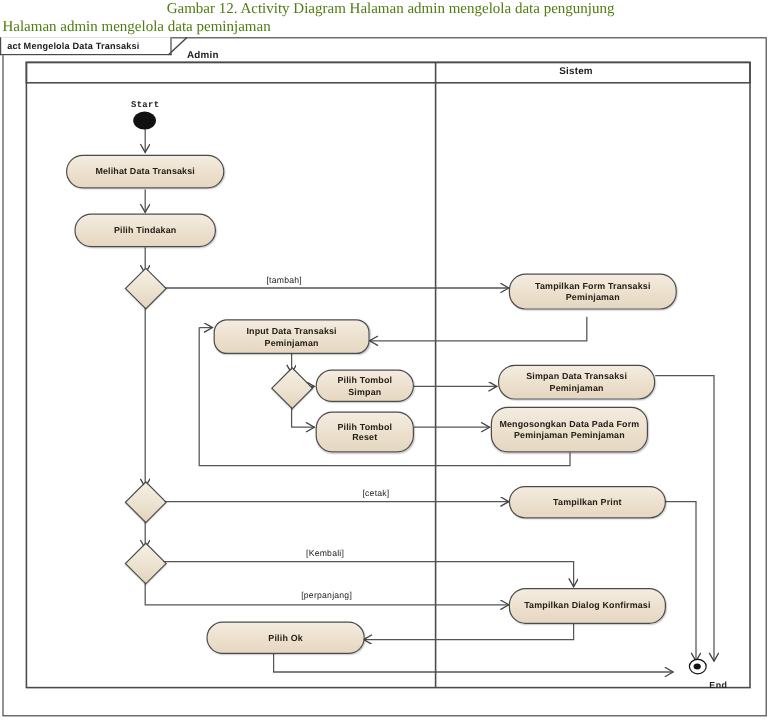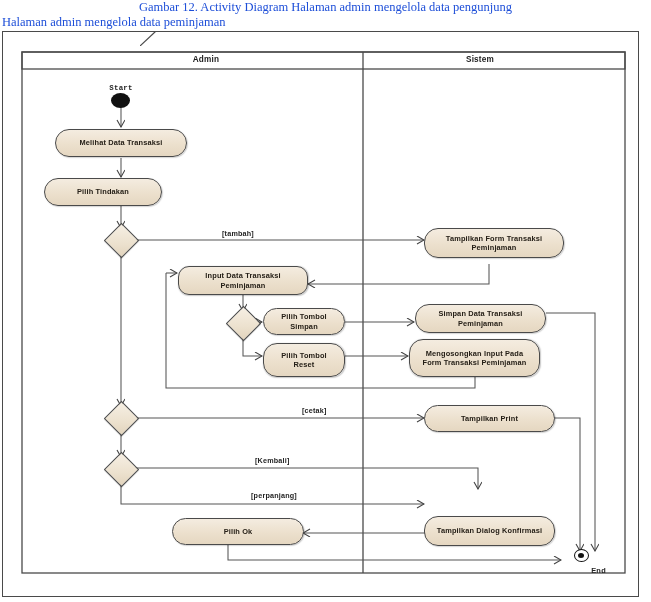--- a/index.html
+++ b/index.html
@@ -18,21 +18,21 @@
   }
   #page {
     position: relative;
     width: 651px;
     height: 602px;
   }
   .caption {
     position: absolute;
     font-family: "Liberation Serif", serif;
     font-size: 12.5px;
-    color: #1d4ed8;
+    color: #4d7c0f;
     white-space: nowrap;
     line-height: 15px;
   }
   #caption-line-1 {
     top: 0px;
     left: 0px;
     width: 651px;
     text-align: center;
   }
   #caption-line-2 {
@@ -119,21 +119,21 @@
     border: 1.1px solid #4a4a4a;
     transform: rotate(45deg);
     box-shadow: 0.6px 0.6px 1px rgba(0,0,0,0.2);
   }
   .edge-label {
     position: absolute;
     font-size: 7.2px;
     color: #242424;
     letter-spacing: 0.2px;
     white-space: nowrap;
-    font-weight: bold;
+    font-weight: normal;
   }
   .node-label {
     position: absolute;
     font-size: 7.4px;
     font-weight: bold;
     color: #242424;
     letter-spacing: 0.3px;
     white-space: nowrap;
     text-align: center;
   }
@@ -164,20 +164,21 @@
 </head>
 <body>
 
 <div id="page">
 
   <div class="caption" id="caption-line-1">Gambar 12. Activity Diagram Halaman admin mengelola data pengunjung</div>
   <div class="caption" id="caption-line-2">Halaman admin mengelola data peminjaman</div>
 
   <div id="diagram-frame"></div>
 
+  <div id="frame-tab">act Mengelola Data Transaksi</div>
 
   <svg id="frame-tab-slant" viewBox="0 0 20 15" preserveAspectRatio="none">
     <line x1="0" y1="15" x2="16" y2="0" stroke="#4a4a4a" stroke-width="1.2"></line>
   </svg>
 
   <svg id="svg-canvas" viewBox="0 0 651 602">
     <defs>
       <marker id="arrowOpen" markerWidth="9" markerHeight="9" refX="8" refY="4" orient="auto" markerUnits="userSpaceOnUse">
         <path d="M1,0 L8,4 L1,8" fill="none" stroke="#444444" stroke-width="1.1"></path>
       </marker>
@@ -226,47 +227,47 @@
 
       <path d="M121,480 L121,504 L424,504" marker-end="url(#arrowOpen)"></path>
 
       <path d="M478,520 L478,533 L303,533" marker-end="url(#arrowOpen)"></path>
 
       <path d="M228,545 L228,560 L561,560" marker-end="url(#arrowOpen)"></path>
 
     </g>
   </svg>
 
-  <div class="lane-title" style="left:22px; top:52px; width:294px;margin-left:37px;">Admin</div>
+  <div class="lane-title" style="left:22px; top:38px; width:294px;">Admin</div>
   <div class="lane-title" style="left:363px; top:52px; width:234px;">Sistem</div>
 
   <div class="node-label" style="left:96px; top:84px; width:50px;font-family:Liberation Mono, monospace;">Start</div>
   <div id="start-node" style="left:111px; top:93px;"></div>
 
   <div class="node" style="left:55px; top:129px; width:132px; height:28px;">Melihat Data Transaksi</div>
 
-  <div class="node" style="left:44px; top:178px; width:118px; height:28px;">Pilih Tindakan</div>
+  <div class="node" style="left:62px; top:178px; width:118px; height:28px;">Pilih Tindakan</div>
 
   <div class="node" style="left:178px; top:266px; width:130px; height:29px;border-radius:11px;">Input Data Transaksi Peminjaman</div>
 
   <div class="node" style="left:263px; top:308px; width:82px; height:27px;">Pilih Tombol Simpan</div>
 
   <div class="node" style="left:263px; top:343px; width:82px; height:34px;">Pilih Tombol Reset</div>
 
   <div class="node" style="left:172px; top:518px; width:132px; height:27px;">Pilih Ok</div>
 
   <div class="node" style="left:424px; top:228px; width:140px; height:30px;">Tampilkan Form Transaksi Peminjaman</div>
 
   <div class="node" style="left:415px; top:304px; width:131px; height:29px;">Simpan Data Transaksi Peminjaman</div>
 
-  <div class="node" style="left:409px; top:339px; width:131px; height:38px;">Mengosongkan Input Pada Form Transaksi Peminjaman</div>
+  <div class="node" style="left:409px; top:339px; width:131px; height:38px;">Mengosongkan Data Pada Form Peminjaman Peminjaman</div>
 
   <div class="node" style="left:424px; top:405px; width:131px; height:27px;">Tampilkan Print</div>
 
-  <div class="node" style="left:424px; top:516px; width:131px; height:30px;">Tampilkan Dialog Konfirmasi</div>
+  <div class="node" style="left:424px; top:490px; width:131px; height:30px;">Tampilkan Dialog Konfirmasi</div>
 
   <div class="diamond" style="left:109px; top:228px;"></div>
   <div class="diamond" style="left:231px; top:311px;"></div>
   <div class="diamond" style="left:109px; top:406px;"></div>
   <div class="diamond" style="left:109px; top:457px;"></div>
 
   <div class="edge-label" style="left:222px; top:229px;">[tambah]</div>
 
   <div class="edge-label" style="left:258px; top:406px;margin-left:44px;">[cetak]</div>
 

